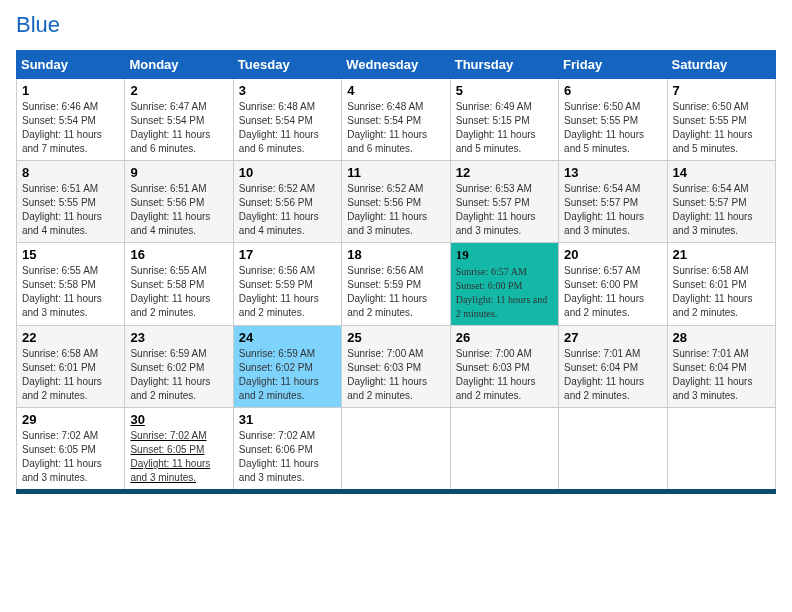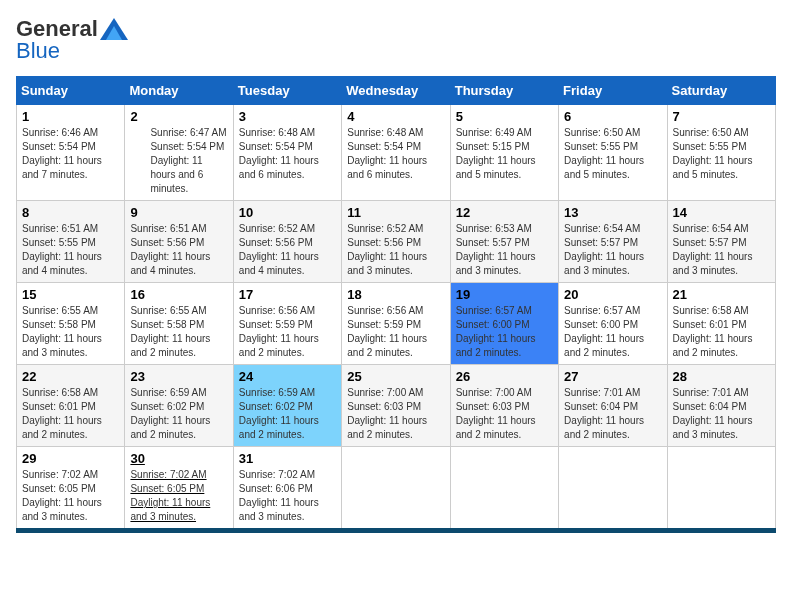--- a/index.html
+++ b/index.html
@@ -82,27 +82,20 @@
     }
     .last-row td {
       border-bottom: 5px solid #0c4a6e;
     }
   </style>
 </head>
 <body>
 
 <div class="header">
   <div class="logo">
-    <div class="logo-row">
-      <span style="font-size:22px;font-weight:bold;color:#333;">General</span>
-      <svg width="28" height="22" viewBox="0 0 28 22">
-        <polygon points="0,22 14,0 28,22" fill="#1565c0"></polygon>
-        <polygon points="14,8 22,22 6,22" fill="#42a5f5"></polygon>
-      </svg>
-    </div>
     <span style="font-size:22px;font-weight:normal;color:#1565c0;margin-top:-4px;">Blue</span>
   </div>
   <div class="title-block">
     <div class="month-title"></div>
     <div class="location"></div>
   </div>
 </div>
 
 <table class="calendar">
   <thead>
@@ -119,21 +112,21 @@
   <tbody id="calendar-body">
   <tr>
         <td style="background: rgb(255, 255, 255);">
           <span class="day-num">1</span>
           <div class="day-info" style="white-space: pre-line;">Sunrise: 6:46 AM
 Sunset: 5:54 PM
 Daylight: 11 hours and 7 minutes.</div>
         </td>
         <td style="background: rgb(255, 255, 255);">
           <span class="day-num">2</span>
-          <div class="day-info" style="white-space: pre-line; margin-left: 20px;">Sunrise: 6:47 AM
+          <div class="day-info" style="white-space: pre-line;">Sunrise: 6:47 AM
 Sunset: 5:54 PM
 Daylight: 11 hours and 6 minutes.</div>
         </td>
         <td style="background: rgb(255, 255, 255);">
           <span class="day-num">3</span>
           <div class="day-info" style="white-space: pre-line;">Sunrise: 6:48 AM
 Sunset: 5:54 PM
 Daylight: 11 hours and 6 minutes.</div>
         </td>
         <td style="background: rgb(255, 255, 255);">
@@ -223,21 +216,21 @@
           <div class="day-info" style="white-space: pre-line;">Sunrise: 6:56 AM
 Sunset: 5:59 PM
 Daylight: 11 hours and 2 minutes.</div>
         </td>
         <td style="background: rgb(255, 255, 255);">
           <span class="day-num">18</span>
           <div class="day-info" style="white-space: pre-line;">Sunrise: 6:56 AM
 Sunset: 5:59 PM
 Daylight: 11 hours and 2 minutes.</div>
         </td>
-        <td style="background: #3b82f6;">
+        <td style="background: #14b8a6; font-family: Liberation Serif, serif;">
           <span class="day-num">19</span>
           <div class="day-info" style="white-space: pre-line;">Sunrise: 6:57 AM
 Sunset: 6:00 PM
 Daylight: 11 hours and 2 minutes.</div>
         </td>
         <td style="background: rgb(255, 255, 255);">
           <span class="day-num">20</span>
           <div class="day-info" style="white-space: pre-line;">Sunrise: 6:57 AM
 Sunset: 6:00 PM
 Daylight: 11 hours and 2 minutes.</div>

